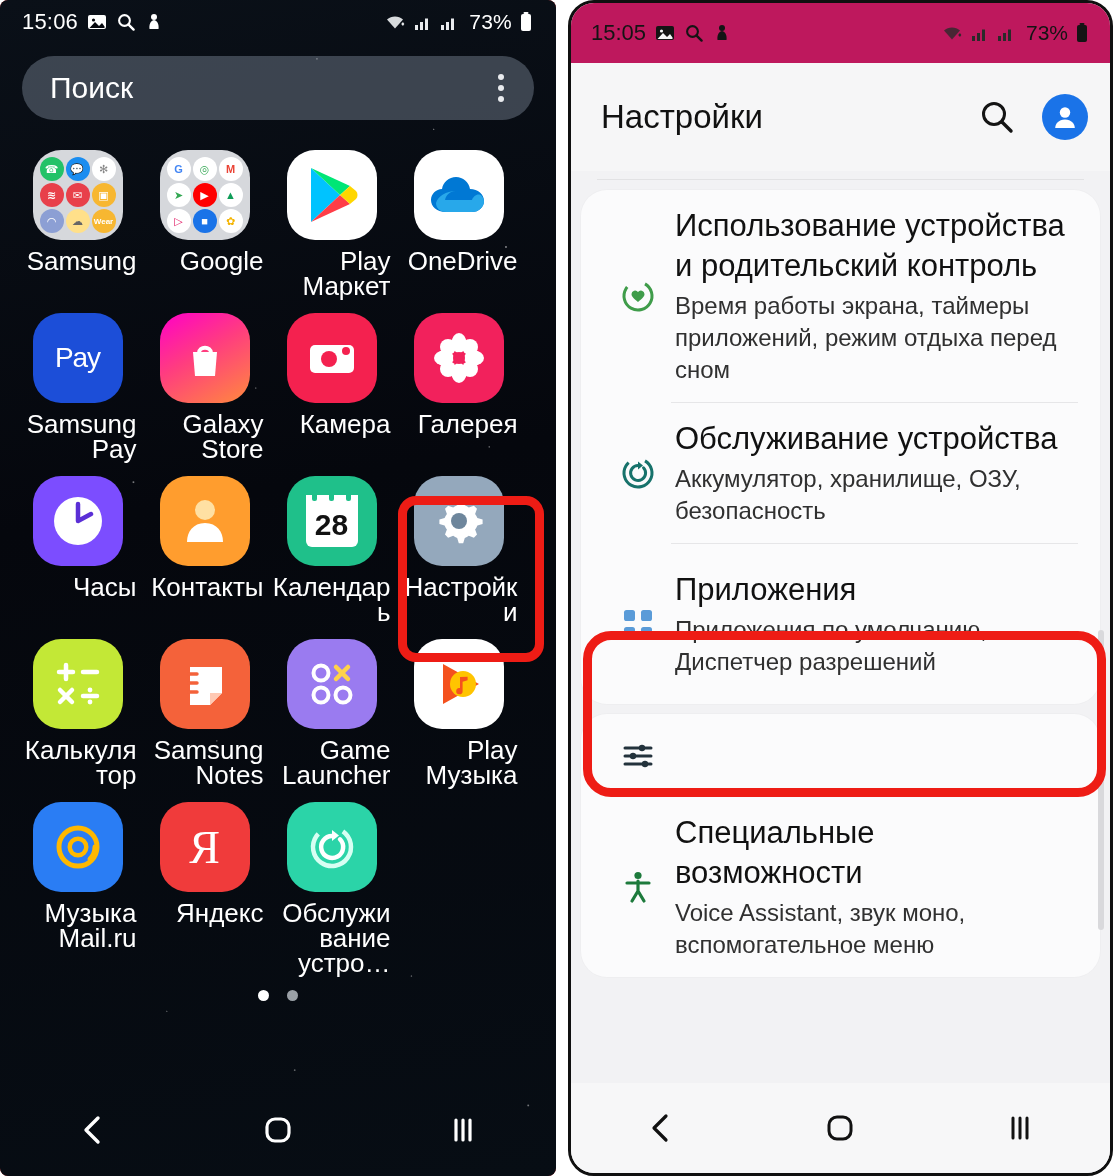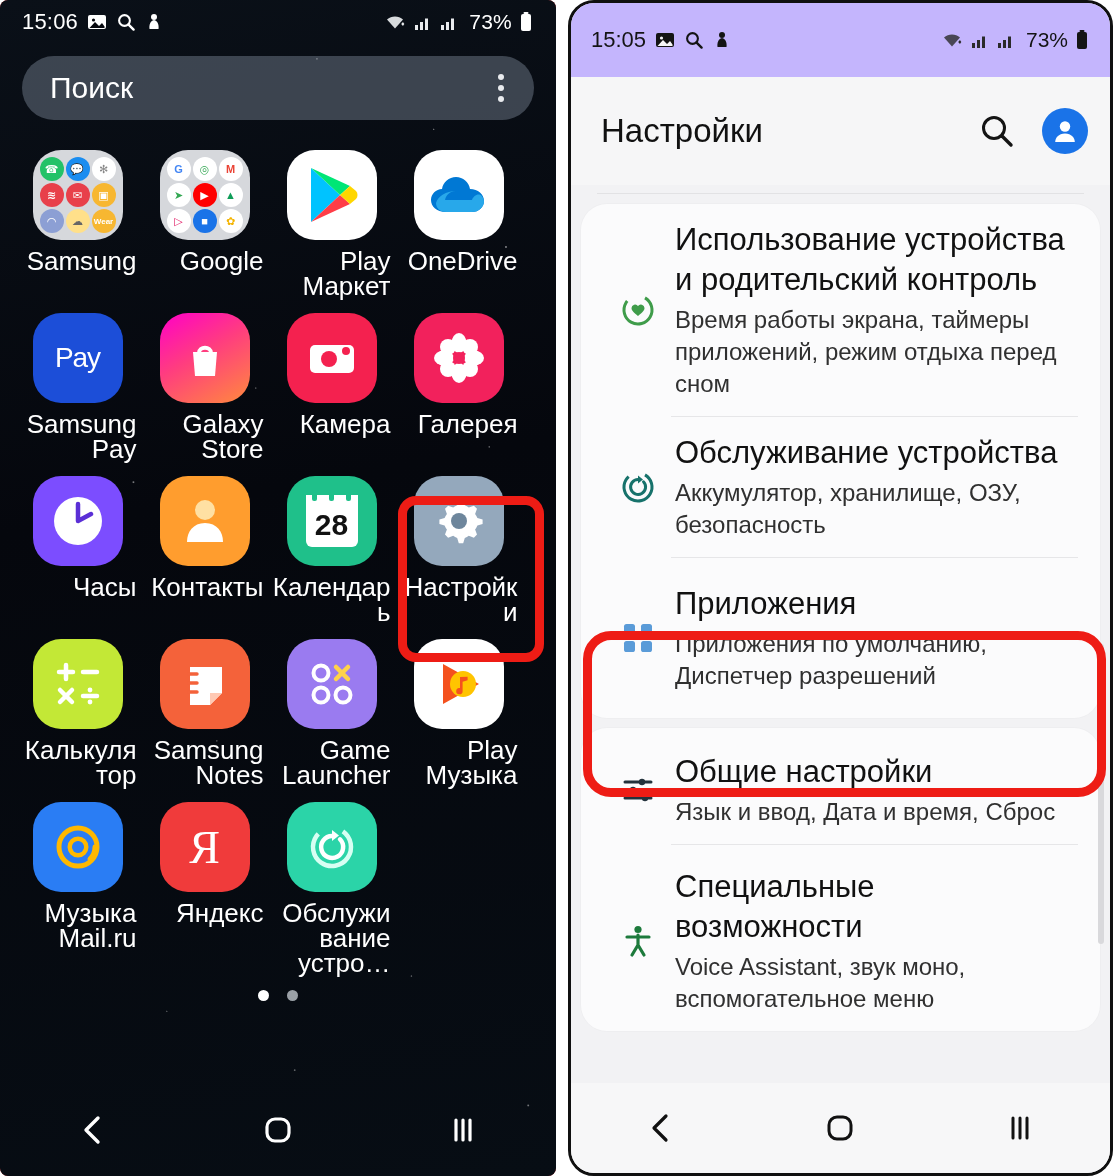--- a/index.html
+++ b/index.html
@@ -118,21 +118,21 @@
     width:545px;height:1176px;
     background:#f2f2f4;
     border-radius:26px;
     overflow:hidden;
     flex:0 0 545px;
     border:3px solid #101010;
     box-sizing:border-box;
   }
   .statusbar-light{
     height:44px;display:flex;align-items:center;
-    padding:15px 20px;color:#141414;font-size:21px;background:#c4b5fd;
+    padding:8px 20px;color:#141414;font-size:21px;background:#be185d;
   }
   .title-row{
     background:#f6f6f7;height:108px;display:flex;align-items:center;
     padding:0 22px 0 30px;
   }
   .title-row .page-title{font-size:33px;color:#111;flex:1;font-weight:400;}
   .avatar{
     width:46px;height:46px;border-radius:50%;background:#1a73e8;
     display:flex;align-items:center;justify-content:center;margin-left:26px;
   }
@@ -619,24 +619,20 @@
           <span class="s-ico">
             <svg width="36" height="36" viewBox="0 0 36 36" stroke="#23323c" stroke-width="3" stroke-linecap="round">
                 <line x1="5" y1="10" x2="31" y2="10"></line>
                 <circle cx="22" cy="10" r="3.2" fill="#23323c" stroke="none"></circle>
                 <line x1="5" y1="18" x2="31" y2="18"></line>
                 <circle cx="13" cy="18" r="3.2" fill="#23323c" stroke="none"></circle>
                 <line x1="5" y1="26" x2="31" y2="26"></line>
                 <circle cx="25" cy="26" r="3.2" fill="#23323c" stroke="none"></circle>
               </svg>
           </span>
-          <div class="s-text">
-            <div class="s-title">Общие настройки</div>
-            <div class="s-sub">Язык и ввод, Дата и время, Сброс</div>
-          </div>
         </div>
         <div class="divider"></div>
         <div class="s-item" style="padding-top:22px;">
           <span class="s-ico">
             <svg width="36" height="36" viewBox="0 0 36 36">
                 <circle cx="18" cy="6.5" r="3.6" fill="#1d7a3c"></circle>
                 <path d="M18 12 L18 22 M7 14 L29 14 M18 22 L12 32 M18 22 L24 32" stroke="#1d7a3c" stroke-width="3.2" stroke-linecap="round" fill="none"></path>
               </svg>
           </span>
           <div class="s-text">

